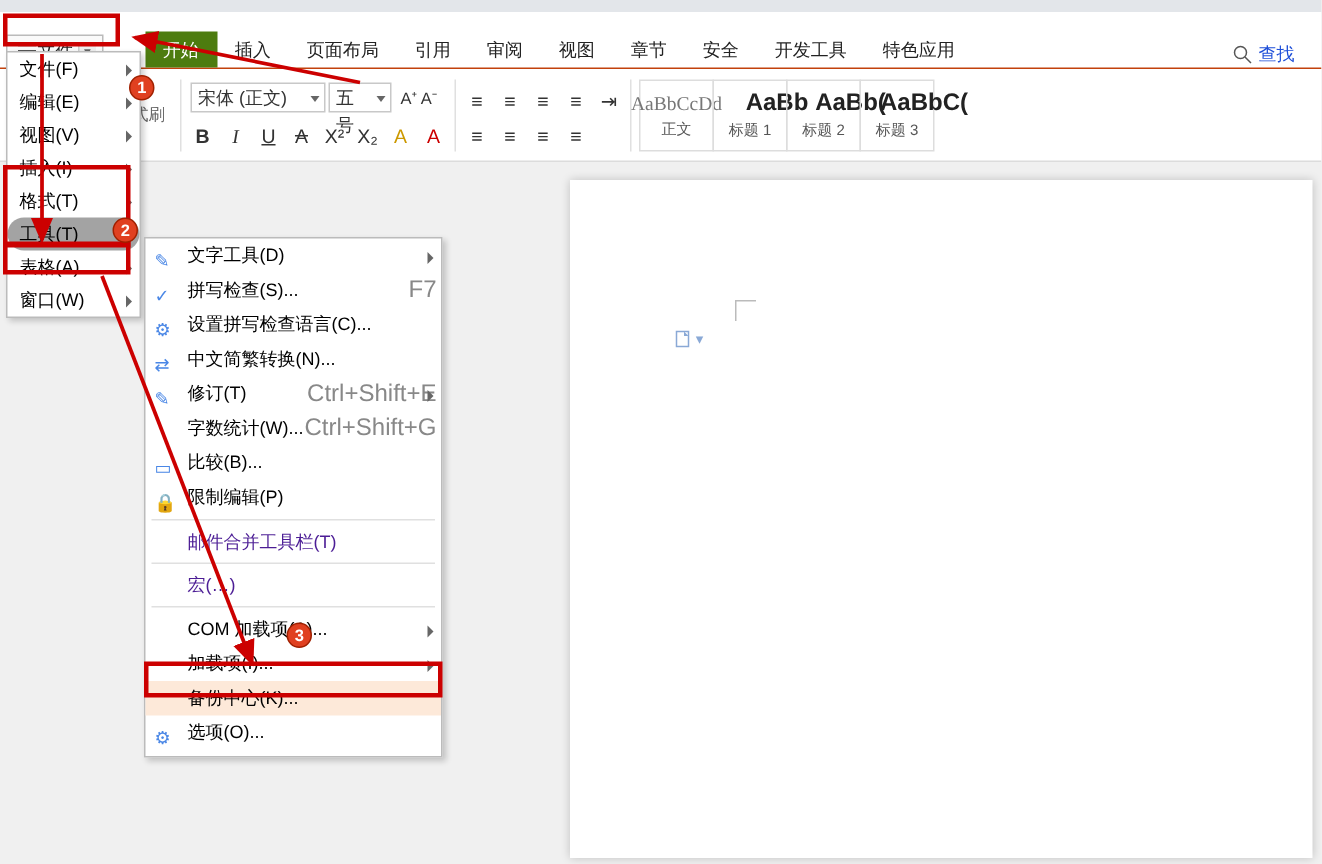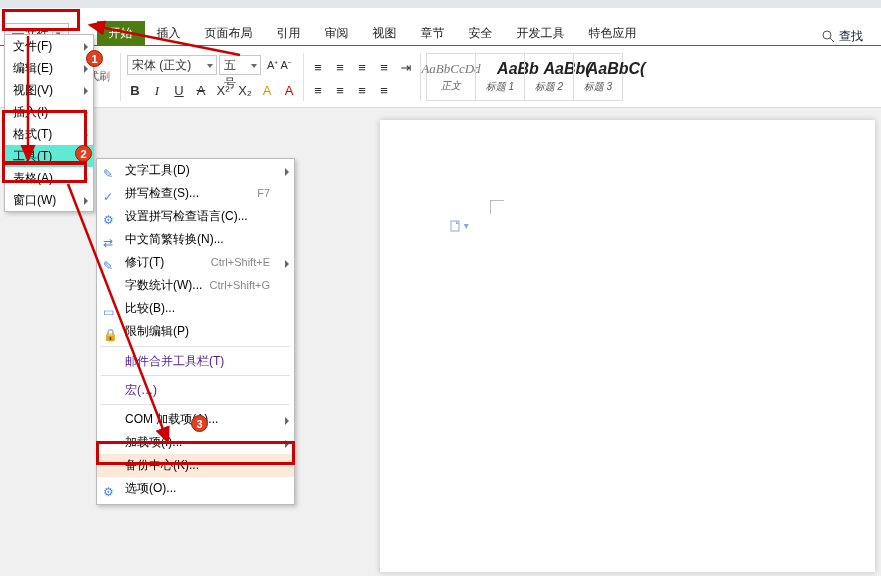--- a/index.html
+++ b/index.html
@@ -9,58 +9,58 @@
 
   .menubar { height: 38px; background: #fff; border-bottom: 1px solid #c2410c; display: flex; align-items: flex-end; font-size: 12px; color: #222; position: relative; }
   .file-btn { display:flex;align-items:center;height:22px;padding:0 4px 0 6px;margin-left:4px;background:#fafafa;border:1px solid #bbb;}
   .file-btn .ham{display:inline-block;width:14px;}
   .file-btn .ham svg{display:block;}
   .file-btn .caret{font-size:9px;margin-left:3px;color:#666;background:#eee;padding:1px 3px;border-left:1px solid #ccc;}
   .file-red-h{position:absolute;border:3px solid #cc0000;left:2px;top:1px;width:78px;height:22px;pointer-events:none;}
   .menu-tabs{display:flex;margin-left:28px;gap:0;}
   .menu-tabs span{padding:0 12px;line-height:24px;cursor:default;}
   .menu-tabs .active{background:#4d7c0f;color:#fff;}
-  .find{margin-left:auto;margin-right:18px;display:flex;align-items:center;gap:4px;color:#0f172a;}
+  .find{margin-left:auto;margin-right:18px;display:flex;align-items:center;gap:4px;color:#1d4ed8;}
   .find svg{}
 
   .ribbon{height:62px;background:#fff;border-bottom:1px solid #dcdcdc;display:flex;align-items:center;padding-left:88px;font-size:12px;color:#333;position:relative;}
   .ribbon .sep{width:1px;height:48px;background:#e0e0e0;margin:0 6px;}
   .fontbox{display:flex;align-items:center;}
   .fontsel{border:1px solid #c8c8c8;height:20px;padding:0 14px 0 4px;line-height:18px;display:inline-block;position:relative;}
   .fontsel::after{content:"";position:absolute;right:3px;top:8px;border-left:3px solid transparent;border-right:3px solid transparent;border-top:4px solid #666;}
   .btnrow{display:flex;gap:6px;margin-top:4px;}
   .ib{font-size:13px;width:16px;text-align:center;}
   .ib.b{font-weight:bold;}
   .ib.i{font-style:italic;font-family:serif;}
   .ib.u{text-decoration:underline;}
   .ib.s{text-decoration:line-through;}
-  .stylecells{display:flex;gap:0;font-style:italic;}
+  .stylecells{display:flex;gap:0;}
   .stylecell{width:50px;height:48px;border:1px solid #ddd;display:flex;flex-direction:column;align-items:center;justify-content:center;font-size:10px;color:#555;margin-left:-1px;}
   .stylecell .prev{font-size:13px;color:#777;font-family:"Times New Roman";margin-bottom:2px;}
   .stylecell.big .prev{font-size:16px;font-weight:bold;color:#222;font-family:Arial;margin-left:36px;}
 
   .canvas{position:absolute;left:380px;top:120px;width:495px;height:452px;background:#fff;box-shadow:0 0 6px rgba(0,0,0,.2);}
   .pgnum{position:absolute;left:70px;top:100px;font-size:10px;color:#8aa9d6;}
   .pgnum svg{vertical-align:middle;}
   .corner{position:absolute;left:110px;top:80px;width:14px;height:14px;border-left:1px solid #bbb;border-bottom:1px solid #bbb;transform:scaleY(-1);}
 
   
   .dd1{position:absolute;left:4px;top:34px;width:90px;background:#fff;border:1px solid #bbb;box-shadow:2px 2px 4px rgba(0,0,0,.2);font-size:12px;}
   .dd1 .row{height:22px;line-height:22px;padding:0 8px;position:relative;}
-  .dd1 .row.hov{background:#5eead4;}
+  .dd1 .row.hov{background:#a3a3a3;border-radius:11px;}
   .dd1 .row .arr{position:absolute;right:5px;top:8px;border-top:4px solid transparent;border-bottom:4px solid transparent;border-left:4px solid #666;}
   .dd1-red1{position:absolute;border:3px solid #cc0000;left:2px;top:110px;width:85px;height:55px;pointer-events:none;}
   .dd1-red2{position:absolute;border:3px solid #cc0000;left:2px;top:161px;width:85px;height:22px;pointer-events:none;}
 
   
   .dd2{position:absolute;left:96px;top:158px;width:199px;background:#fff;border:1px solid #bbb;box-shadow:2px 2px 4px rgba(0,0,0,.2);font-size:12px;padding-bottom:4px;}
   .dd2 .row{height:23px;line-height:23px;padding:0 8px 0 28px;position:relative;}
   .dd2 .row.hov{background:#fde9d9;}
   .dd2 .row .ic{position:absolute;left:6px;top:4px;width:15px;height:15px;color:#4a87e6;font-size:12px;}
-  .dd2 .row .sc{position:absolute;right:24px;color:#888;font-size:11px;}
+  .dd2 .row .sc{position:absolute;right:3px;color:#888;font-size:16px;}
   .dd2 .hr{height:1px;background:#e0e0e0;margin:3px 4px;}
   .dd2 .mut{color:#4c1d95;padding-left:28px;height:22px;line-height:22px;}
   .dd2-red{position:absolute;border:3px solid #cc0000;left:96px;top:441px;width:199px;height:24px;pointer-events:none;}
 
   
   .co{position:absolute;width:17px;height:17px;border-radius:50%;background:#e04020;color:#fff;font-size:11px;font-weight:bold;display:flex;align-items:center;justify-content:center;border:1px solid #a02000;}
   .co1{left:86px;top:50px;} .co2{left:75px;top:145px;} .co3{left:191px;top:415px;}
 
   svg.anno{position:absolute;left:0;top:0;pointer-events:none;}
 </style>

